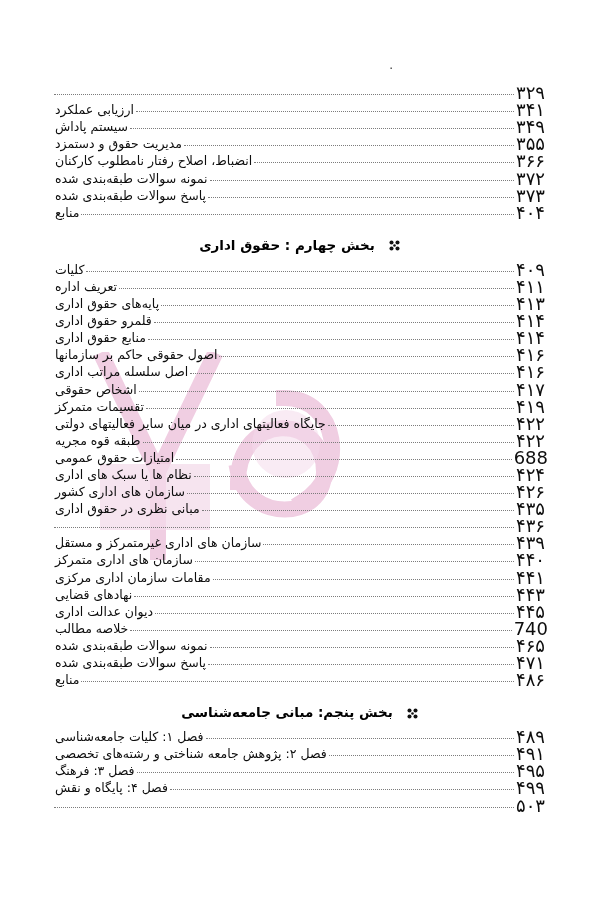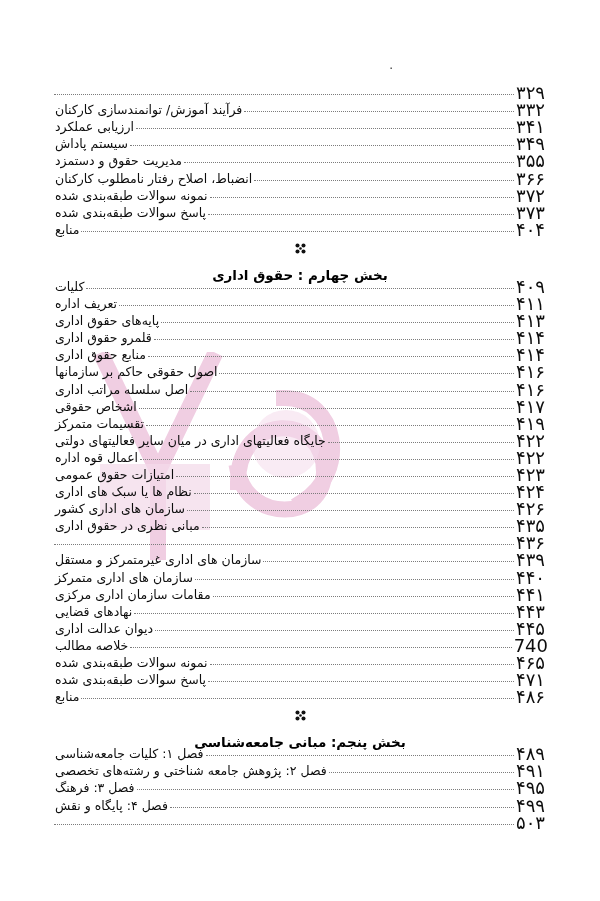--- a/index.html
+++ b/index.html
@@ -88,21 +88,21 @@
     min-width: 32px;
     text-align: left;
     direction: ltr;
     unicode-bidi: isolate;
     transform: translateY(1px);
   }
 
   
   .section-head {
     display: flex;
-    flex-direction: column;
+    flex-direction: row;
     justify-content: center;
     align-items: center;
     gap: 13px;
     height: 40px;
     padding-top: 12px;
     box-sizing: border-box;
   }
   .section-head .sec-title {
     font-size: 13.5px;
     font-weight: bold;
@@ -138,25 +138,20 @@
 
     <div class="topdot">.</div>
 
     <div>
 
       <div class="row">
         <span class="leader"></span>
         <span class="pageno">۳۲۹</span>
       </div>
       <div class="row">
-        <span class="title">فرآیند آموزش/ توانمندسازی کارکنان</span>
-        <span class="leader"></span>
-        <span class="pageno">۳۳۲</span>
-      </div>
-      <div class="row">
         <span class="title">ارزیابی عملکرد</span>
         <span class="leader"></span>
         <span class="pageno">۳۴۱</span>
       </div>
       <div class="row">
         <span class="title">سیستم پاداش</span>
         <span class="leader"></span>
         <span class="pageno">۳۴۹</span>
       </div>
       <div class="row">
@@ -244,28 +239,28 @@
         <span class="title">تقسیمات متمرکز</span>
         <span class="leader"></span>
         <span class="pageno">۴۱۹</span>
       </div>
       <div class="row">
         <span class="title">جایگاه فعالیتهای اداری در میان سایر فعالیتهای دولتی</span>
         <span class="leader"></span>
         <span class="pageno">۴۲۲</span>
       </div>
       <div class="row">
-        <span class="title">اعمال قوه اداره</span>
+        <span class="title">طبقه قوه مجریه</span>
         <span class="leader"></span>
         <span class="pageno">۴۲۲</span>
       </div>
       <div class="row">
         <span class="title">امتیازات حقوق عمومی</span>
         <span class="leader"></span>
-        <span class="pageno">۴۲۳</span>
+        <span class="pageno">688</span>
       </div>
       <div class="row">
         <span class="title">نظام ها یا سبک های اداری</span>
         <span class="leader"></span>
         <span class="pageno">۴۲۴</span>
       </div>
       <div class="row">
         <span class="title">سازمان های اداری کشور</span>
         <span class="leader"></span>
         <span class="pageno">۴۲۶</span>

